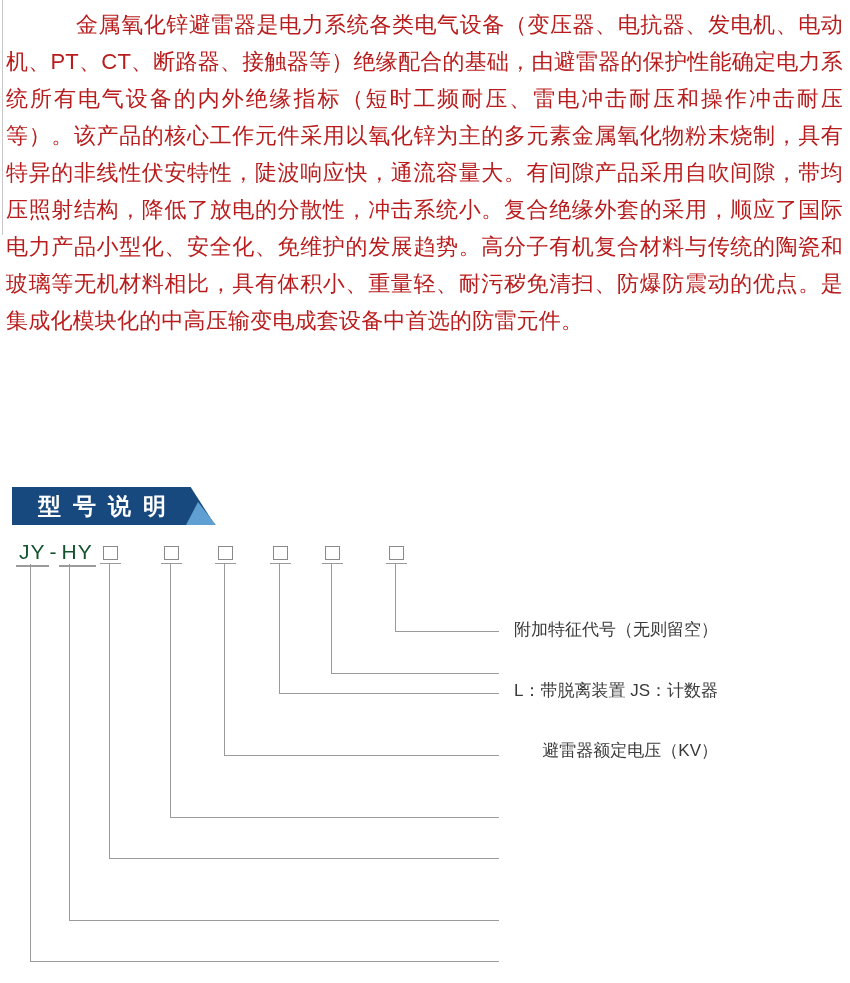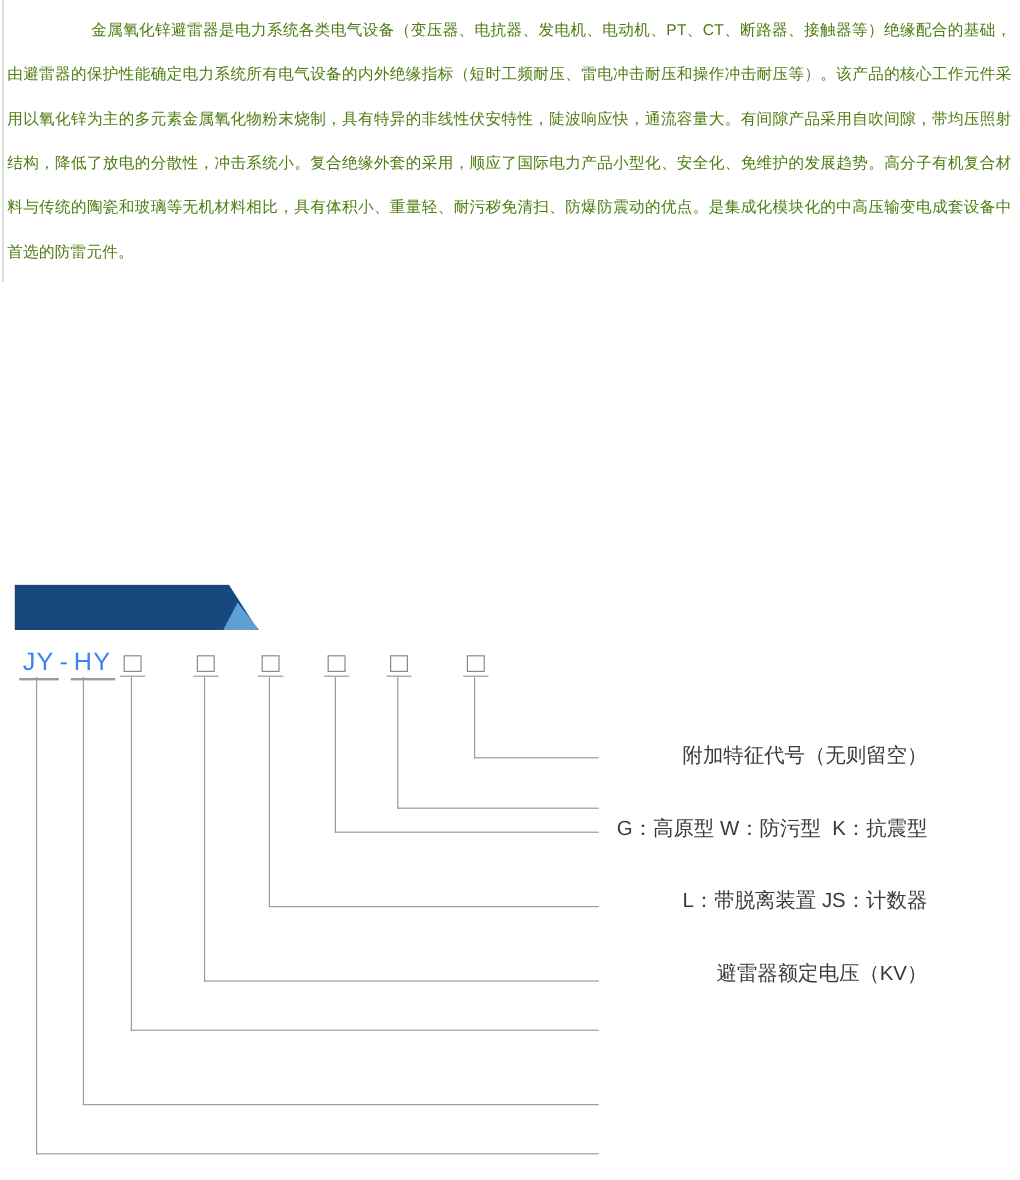--- a/index.html
+++ b/index.html
@@ -3,37 +3,37 @@
 <meta charset="utf-8">
 <style>
   html,body{margin:0;padding:0;background:#fff;}
   .page{
     position:relative;width:850px;height:983px;background:#ffffff;overflow:hidden;
     font-family:"Liberation Sans","DejaVu Sans",sans-serif;
   }
   .page-edge{position:absolute;left:2px;top:0;width:1px;height:235px;background:#c9c9c9;}
 
   
-  .intro{position:absolute;left:6px;top:6px;width:837px;color:#4d7c0f;
-         font-size:13px;line-height:37px;text-align:justify;letter-spacing:.2px;}
+  .intro{position:absolute;left:6px;top:6px;width:837px;color:#b91c1c;
+         font-size:22px;line-height:37px;text-align:justify;letter-spacing:.2px;}
   .para{margin:0;text-indent:70px;}
 
   
   .banner{position:absolute;left:12px;top:487px;width:203px;height:38px;}
   .banner-bg{position:absolute;left:0;top:0;width:100%;height:100%;
              background:var(--banner-blue,#17497f);
              clip-path:polygon(0 0,88% 0,100% 100%,0 100%);}
   .banner-fold{position:absolute;left:174px;top:15px;width:30px;height:23px;
                background:var(--banner-fold-blue,#5f9fd2);
                clip-path:polygon(40% 0,100% 100%,0 100%);}
   .banner-title{position:absolute;left:26px;top:0;line-height:38px;font-size:23px;
                 font-weight:bold;color:#ffffff;letter-spacing:12px;white-space:nowrap;}
 
   
-  .model-code{position:absolute;left:16px;top:540px;font-size:21px;color:#3b82f6;
+  .model-code{position:absolute;left:16px;top:540px;font-size:21px;color:#14532d;
               letter-spacing:1px;white-space:nowrap;}
   .code-seg{display:inline-block;border-bottom:2px solid var(--line-gray,#9b9b9b);
             padding:0 3px 1px 3px;}
   .code-dash{display:inline-block;padding:0 1px;}
 
   .slot{position:absolute;top:546px;width:13px;height:12px;background:#fff;
         border:1.5px solid #8a8a8a;}
   .slot::after{content:"";position:absolute;left:-4px;right:-4px;bottom:-5px;height:1.5px;
                background:var(--line-gray,#9b9b9b);}
   .s1{left:103px}.s2{left:164px}.s3{left:218px}.s4{left:273px}.s5{left:325px}.s6{left:389px}
@@ -60,20 +60,21 @@
 <div class="page">
   <div class="page-edge"></div>
 
   <div class="intro">
     <p class="para">金属氧化锌避雷器是电力系统各类电气设备（变压器、电抗器、发电机、电动机、PT、CT、断路器、接触器等）绝缘配合的基础，由避雷器的保护性能确定电力系统所有电气设备的内外绝缘指标（短时工频耐压、雷电冲击耐压和操作冲击耐压等）。该产品的核心工作元件采用以氧化锌为主的多元素金属氧化物粉末烧制，具有特异的非线性伏安特性，陡波响应快，通流容量大。有间隙产品采用自吹间隙，带均压照射结构，降低了放电的分散性，冲击系统小。复合绝缘外套的采用，顺应了国际电力产品小型化、安全化、免维护的发展趋势。高分子有机复合材料与传统的陶瓷和玻璃等无机材料相比，具有体积小、重量轻、耐污秽免清扫、防爆防震动的优点。是集成化模块化的中高压输变电成套设备中首选的防雷元件。</p>
   </div>
 
   <div class="banner">
     <div class="banner-bg"></div>
     <div class="banner-fold"></div>
+    <div class="banner-title">型号说明</div>
   </div>
 
   <div>
     <div class="model-code"><span class="code-seg">JY</span><span class="code-dash">-</span><span class="code-seg">HY</span></div>
 
     <div class="slot s1"></div>
     <div class="slot s2"></div>
     <div class="slot s3"></div>
     <div class="slot s4"></div>
     <div class="slot s5"></div>
@@ -83,21 +84,20 @@
     <div class="conn c-hy"></div>
     <div class="conn c-b1"></div>
     <div class="conn c-b2"></div>
     <div class="conn c-b3"></div>
     <div class="conn c-b4"></div>
     <div class="conn c-b5"></div>
     <div class="conn c-b6"></div>
 
     <div class="labels">
       <div class="lr">附加特征代号（无则留空）</div>
-      <div class="lr">G：高原型 W：防污型  K：抗震型</div>
       <div class="lr">L：带脱离装置 JS：计数器</div>
       <div class="lr">避雷器额定电压（KV）</div>
       
       
       
       
       
       
       
       

